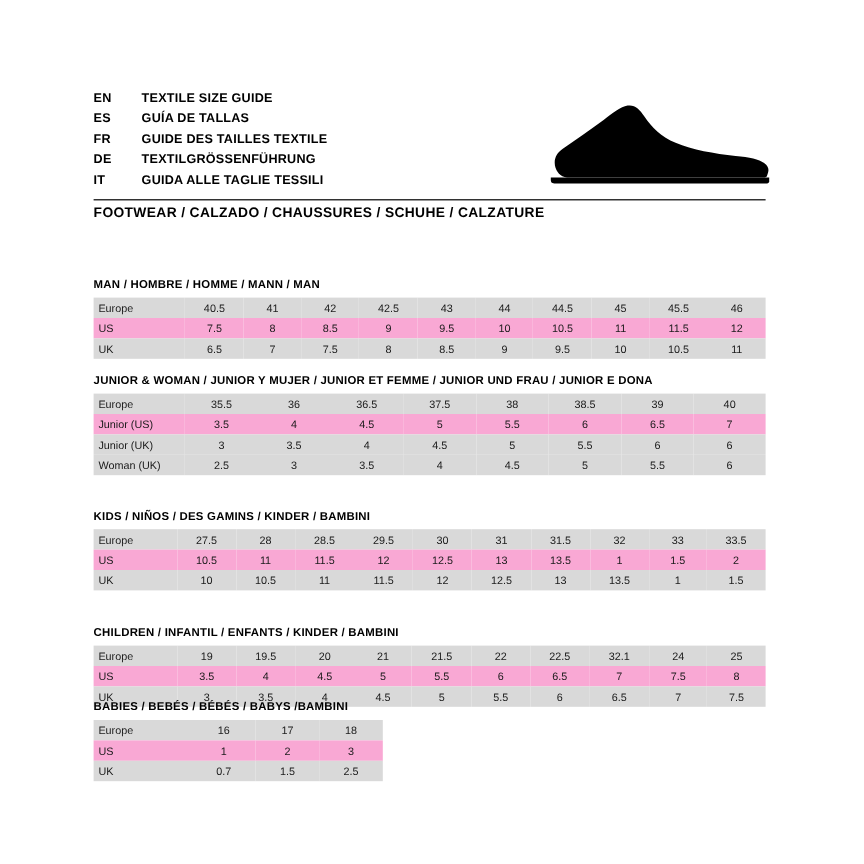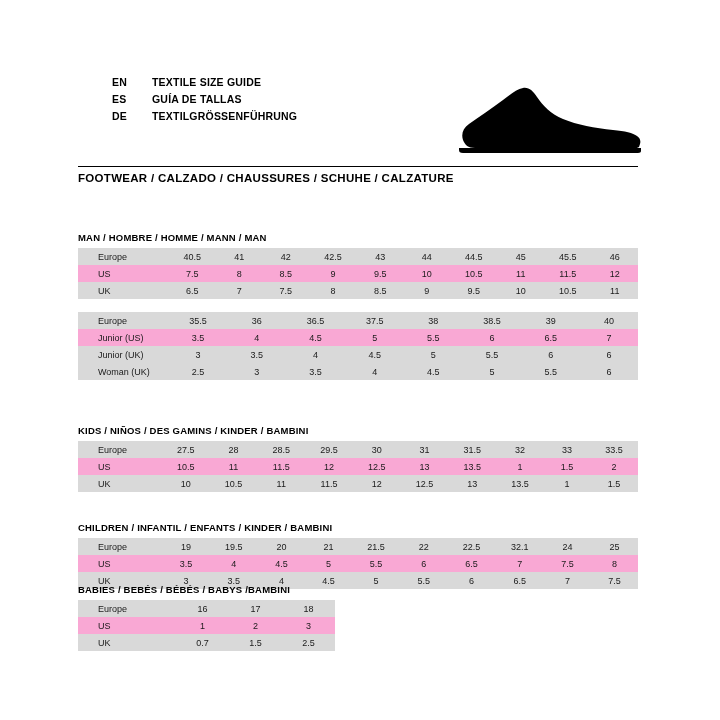--- a/index.html
+++ b/index.html
@@ -24,21 +24,20 @@
 
   
   .header {
     position: absolute;
     left: 78px;
     top: 74px;
     width: 560px;
   }
   .lang-rows {
     display: block;
-    margin-left: 34px;
   }
   .lang-row {
     display: flex;
     align-items: baseline;
     height: 17px;
     line-height: 17px;
   }
   .lang-code {
     width: 40px;
     font-size: 10.5px;
@@ -96,21 +95,21 @@
   table.size td {
     height: 17px;
     padding: 0;
     text-align: center;
     vertical-align: middle;
     font-size: 9px;
     color: #1a1a1a;
   }
   table.size td.rowlabel {
     text-align: left;
-    padding-left: 20px;
+    padding-left: 4px;
     width: 78px;
   }
   table.size tr.shaded td {
     background: #d9d9d9;
   }
   table.size tr.plain td {
     background: #f9a8d4;
   }
   .w-man td:not(.rowlabel) { width: 53px; }
   .w-jw td:not(.rowlabel) { width: 67px; }
@@ -127,22 +126,30 @@
     <div class="lang-rows">
       <div class="lang-row">
         <span class="lang-code">EN</span>
         <span class="lang-title">TEXTILE SIZE GUIDE</span>
       </div>
       <div class="lang-row">
         <span class="lang-code">ES</span>
         <span class="lang-title">GUÍA DE TALLAS</span>
       </div>
       <div class="lang-row">
+        <span class="lang-code">FR</span>
+        <span class="lang-title">GUIDE DES TAILLES TEXTILE</span>
+      </div>
+      <div class="lang-row">
         <span class="lang-code">DE</span>
         <span class="lang-title">TEXTILGRÖSSENFÜHRUNG</span>
+      </div>
+      <div class="lang-row">
+        <span class="lang-code">IT</span>
+        <span class="lang-title">GUIDA ALLE TAGLIE TESSILI</span>
       </div>
     </div>
   </div>
 
   <div class="shoe">
     <svg viewBox="0 0 190 80" width="190" height="80" aria-hidden="true">
       <path fill="#000000" d="M8 62 C6 56 8 50 14 46 C24 39 36 31 48 22 C56 16 62 11 68 10
         C74 9 78 13 82 19 C88 28 96 36 108 41 C122 47 140 50 158 52
         C170 53 178 55 182 58 C185 60 186 63 185 66 L184 69
         C183 70 181 70 178 70 L20 70 C13 70 10 67 8 62 Z"></path>
@@ -194,20 +201,21 @@
         <td>9.5</td>
         <td>10</td>
         <td>10.5</td>
         <td>11</td>
       </tr>
     </tbody>
       </table>
   </div>
 
   <div class="section" style="top:312px;">
+    <div class="section-title">JUNIOR &amp; WOMAN / JUNIOR Y MUJER / JUNIOR ET FEMME / JUNIOR UND FRAU / JUNIOR E DONA</div>
     <table class="size w-jw">
       <tbody>
           <tr class="shaded">
         <td class="rowlabel">Europe</td>
         <td>35.5</td>
         <td>36</td>
         <td>36.5</td>
         <td>37.5</td>
         <td>38</td>
         <td>38.5</td>

